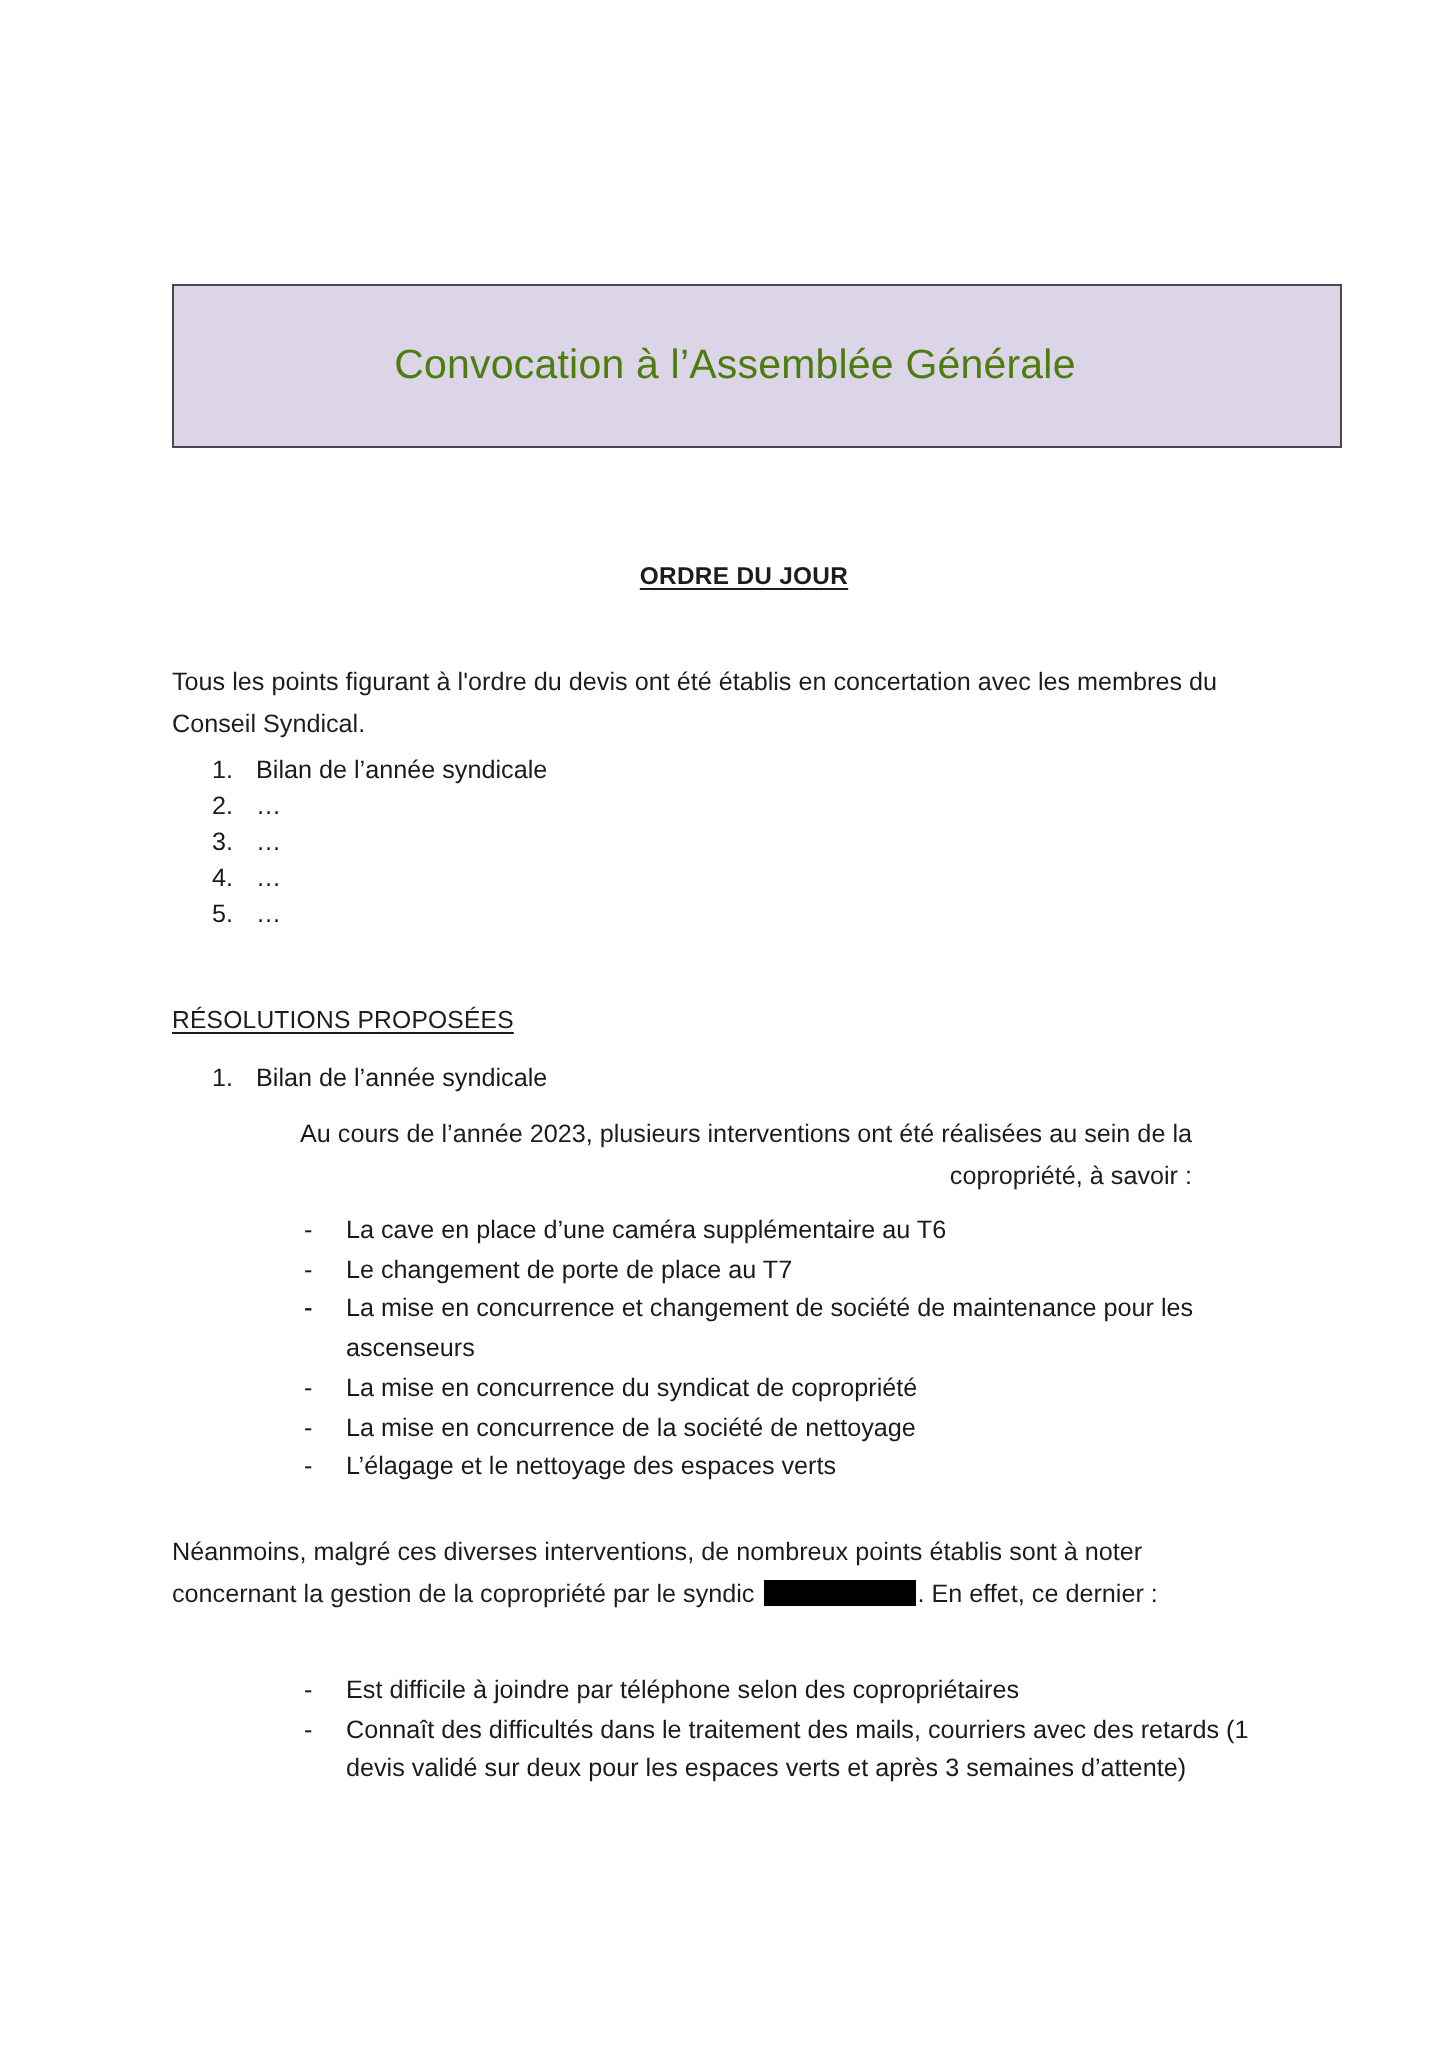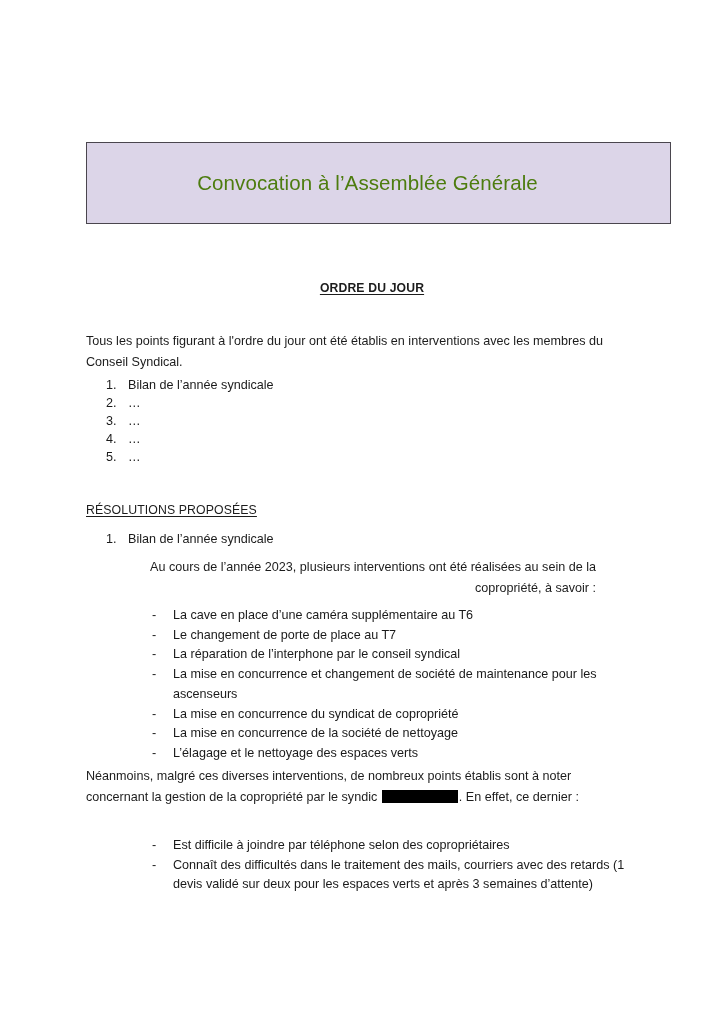--- a/index.html
+++ b/index.html
@@ -163,21 +163,21 @@
 <div class="page">
 
   <div class="title-box">
     <div class="title-text">Convocation à l’Assemblée Générale</div>
   </div>
 
   <div class="blk heading-center">
     <span>ORDRE DU JOUR</span>
   </div>
 
-  <div class="blk para-intro">Tous les points figurant à l'ordre du jour ont été établis en interventions avec les membres du Conseil Syndical.</div>
+  <div class="blk para-intro">Tous les points figurant à l'ordre du devis ont été établis en concertation avec les membres du Conseil Syndical.</div>
 
   <ol class="num-list agenda" id="agenda-list">
       <li><span class="marker">1.</span><span>Bilan de l’année syndicale</span></li>
       <li><span class="marker">2.</span><span>…</span></li>
       <li><span class="marker">3.</span><span>…</span></li>
       <li><span class="marker">4.</span><span>…</span></li>
       <li><span class="marker">5.</span><span>…</span></li>
     </ol>
 
   <div class="blk heading-left">
@@ -186,21 +186,21 @@
 
   <ol class="num-list resolutions" id="resolutions-list">
       <li><span class="marker">1.</span><span>Bilan de l’année syndicale</span></li>
     </ol>
 
   <div class="blk para-cours">Au cours de l’année 2023, plusieurs interventions ont été réalisées au sein de la copropriété, à savoir :</div>
 
   <ul class="dash-list interventions" id="interventions-list">
       <li><span class="dash">-</span><span>La cave en place d’une caméra supplémentaire au T6</span></li>
       <li><span class="dash">-</span><span>Le changement de porte de place au T7</span></li>
-      <li><span class="dash">-</span><span>La réparation de l’interphone par le conseil syndical</span></li>
+      <li><span class="dash">-</span></li>
       <li><span class="dash">-</span><span>La mise en concurrence et changement de société de maintenance pour les ascenseurs</span></li>
       <li><span class="dash">-</span><span>La mise en concurrence du syndicat de copropriété</span></li>
       <li><span class="dash">-</span><span>La mise en concurrence de la société de nettoyage</span></li>
       <li><span class="dash">-</span><span>L’élagage et le nettoyage des espaces verts</span></li>
     </ul>
 
   <div class="blk para-neanmoins">
     <span>Néanmoins, malgré ces diverses interventions, de nombreux points établis sont à noter concernant la gestion de la copropriété par le syndic </span><span class="redaction"></span><span>. En effet, ce dernier :</span>
   </div>
 

